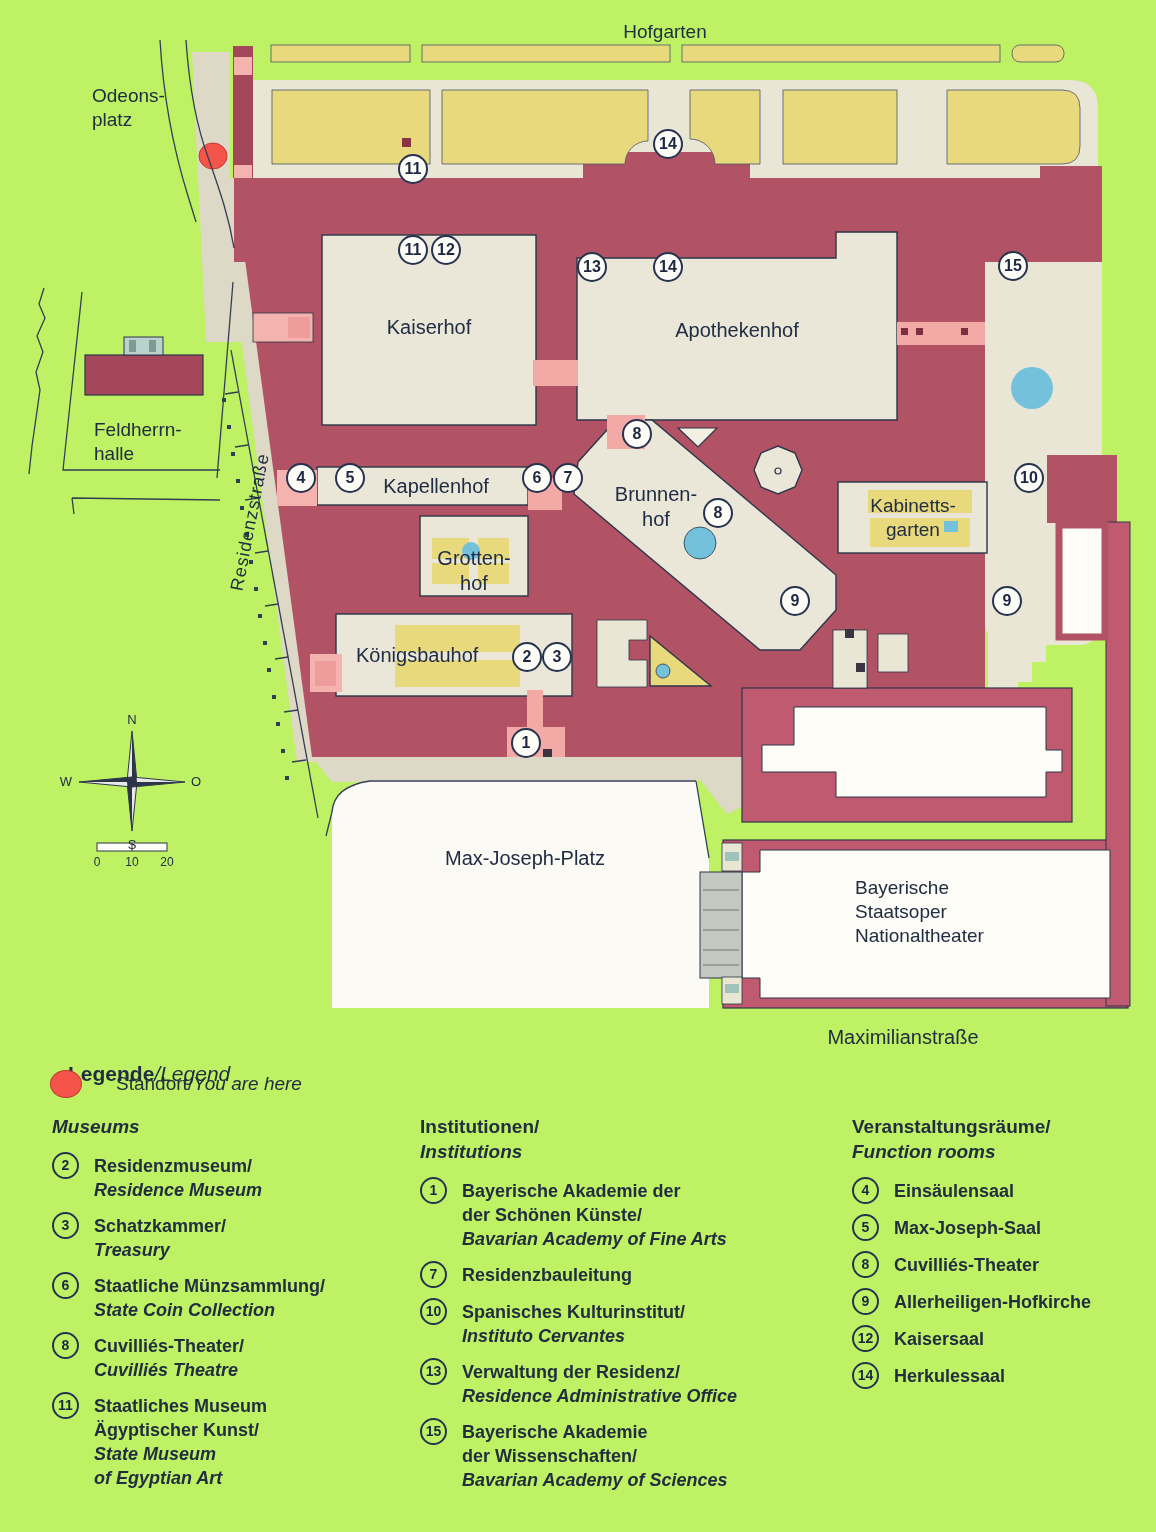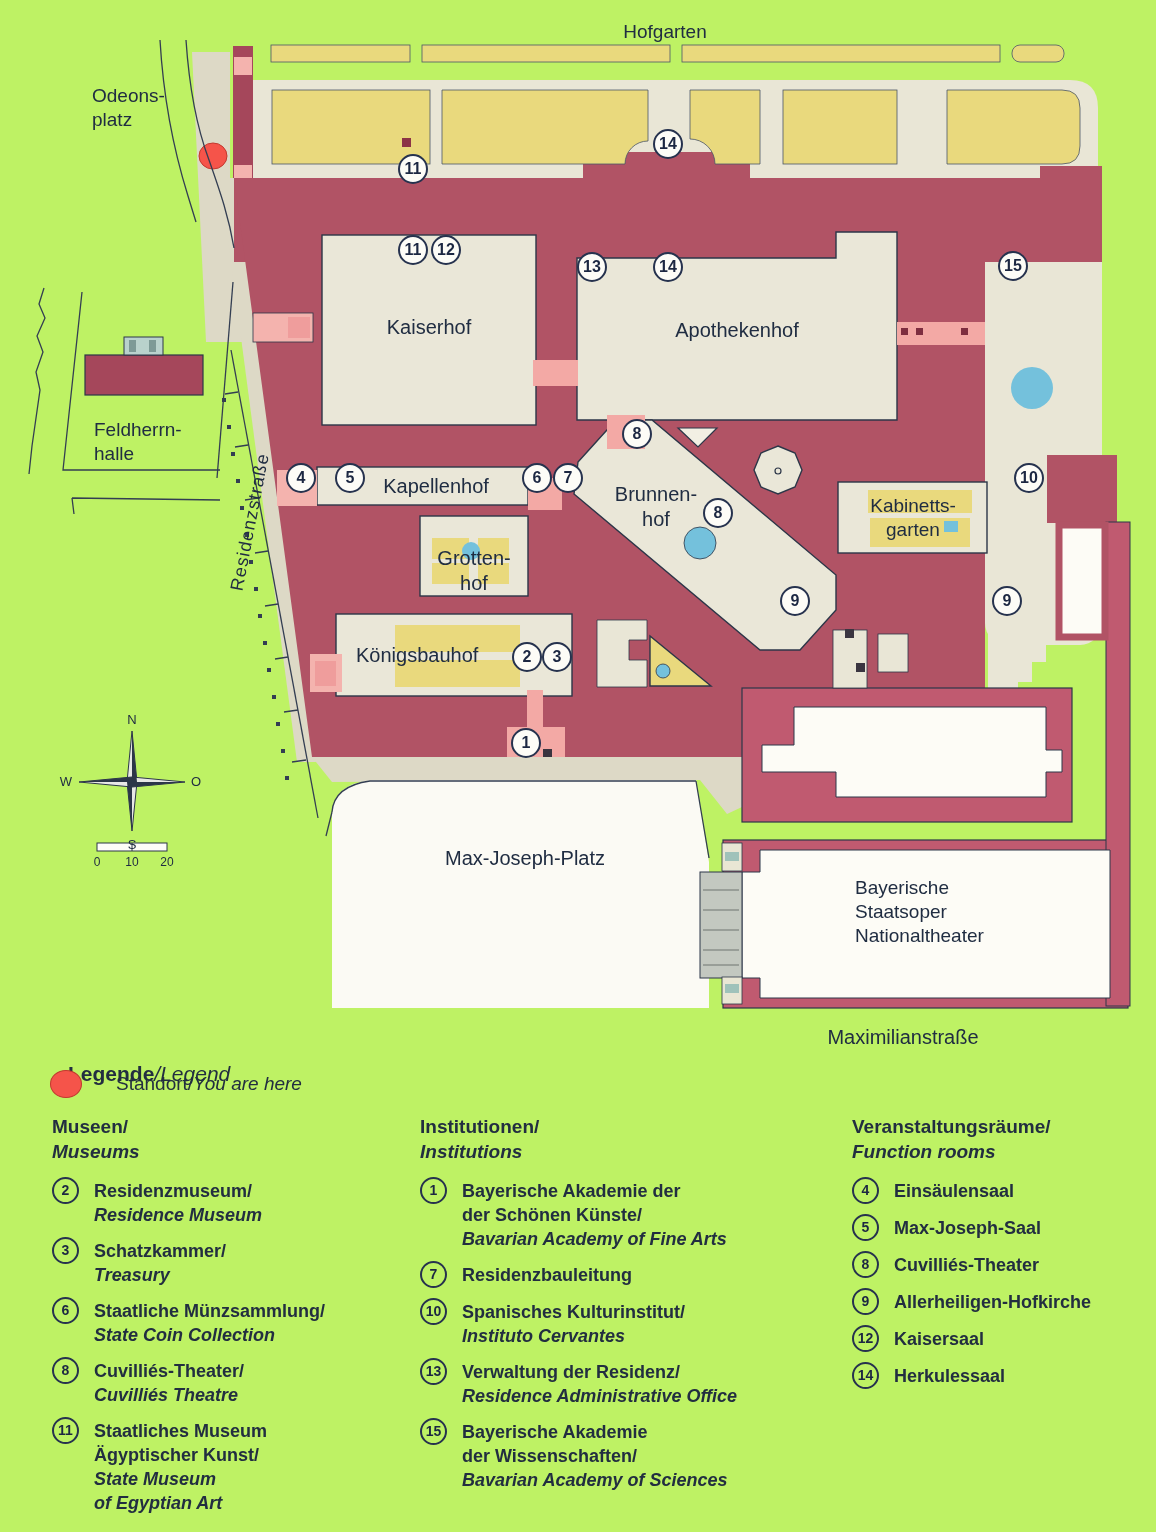--- a/index.html
+++ b/index.html
@@ -264,21 +264,20 @@
 
 <div class="leg-title">
   <span class="b">Legende</span><span class="it">/Legend</span>
 </div>
 <div class="standort">
   <span class="reddot"></span>
   <span><span>Standort/</span><span class="it">You are here</span></span>
 </div>
 
 <div class="leg-col" style="left:52px;width:340px;">
-  <div class="h-de">Museen/</div>
   <div class="h-en">Museums</div>
   <div class="items">
         <div class="li">
           <span class="num">2</span>
           <div class="lines">
             <div>Residenzmuseum/</div>
             <div class="it">Residence Museum</div>
           </div>
         </div>
         <div class="li">

